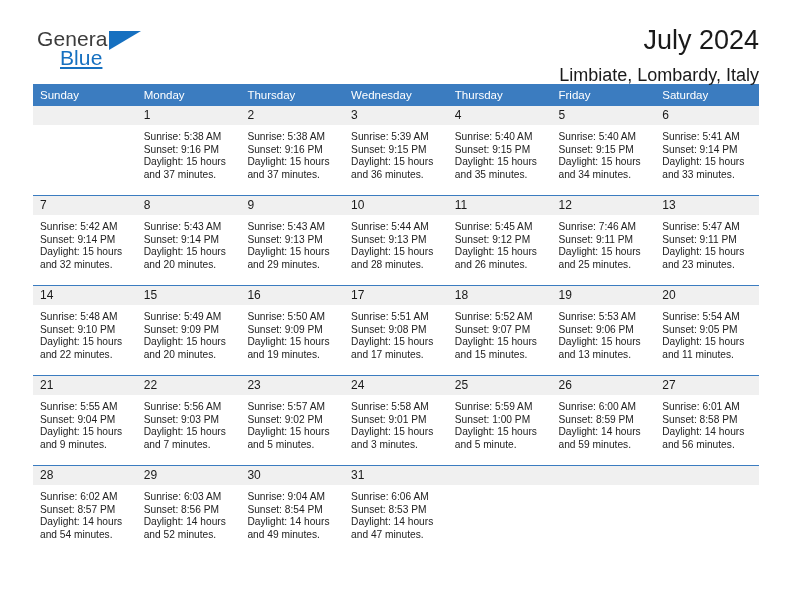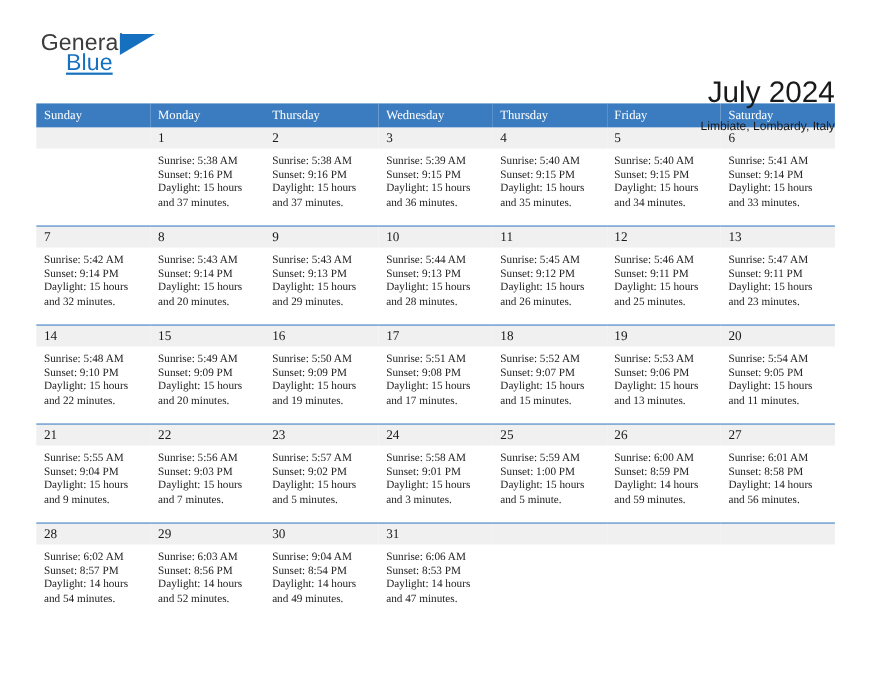--- a/index.html
+++ b/index.html
@@ -63,42 +63,40 @@
     top: 5px;
     width: 0;
     height: 0;
     border-left: 32px solid #1670c0;
     border-bottom: 19px solid transparent;
   }
 
   .titles {
     text-align: right;
     padding-top: 0;
-    margin-top: 44px;
   }
   .cal-title {
     font-size: 27px;
     color: #1a1a1a;
     line-height: 1.1;
     white-space: nowrap;
   }
   .cal-subtitle {
-    font-size: 11px;
+    font-size: 18px;
     color: #1a1a1a;
     margin-top: 9px;
     white-space: nowrap;
   }
 
   
   .cal {
-    margin-top: 22px;
+    margin-top: 12px;
     width: 726px;
     border-collapse: collapse;
     table-layout: fixed;
-    font-family: Liberation Serif, serif;
   }
   .cal th {
     background: #3b7cc0;
     color: #ffffff;
     font-size: 11.5px;
     font-weight: normal;
     text-align: left;
     padding: 5px 0 5px 7px;
     height: 20px;
     box-sizing: border-box;
@@ -290,21 +288,21 @@
                 <div>Sunset: 9:12 PM</div>
                 <div>Daylight: 15 hours</div>
                 <div>and 26 minutes.</div>
               </div>
             </div>
           </td>
           <td>
             <div class="cell">
               <div class="daynum">12</div>
               <div class="info">
-                <div>Sunrise: 5:46 AM</div>
+                <div>Sunrise: 7:46 AM</div>
                 <div>Sunset: 9:11 PM</div>
                 <div>Daylight: 15 hours</div>
                 <div>and 25 minutes.</div>
               </div>
             </div>
           </td>
           <td>
             <div class="cell">
               <div class="daynum">13</div>
               <div class="info">

